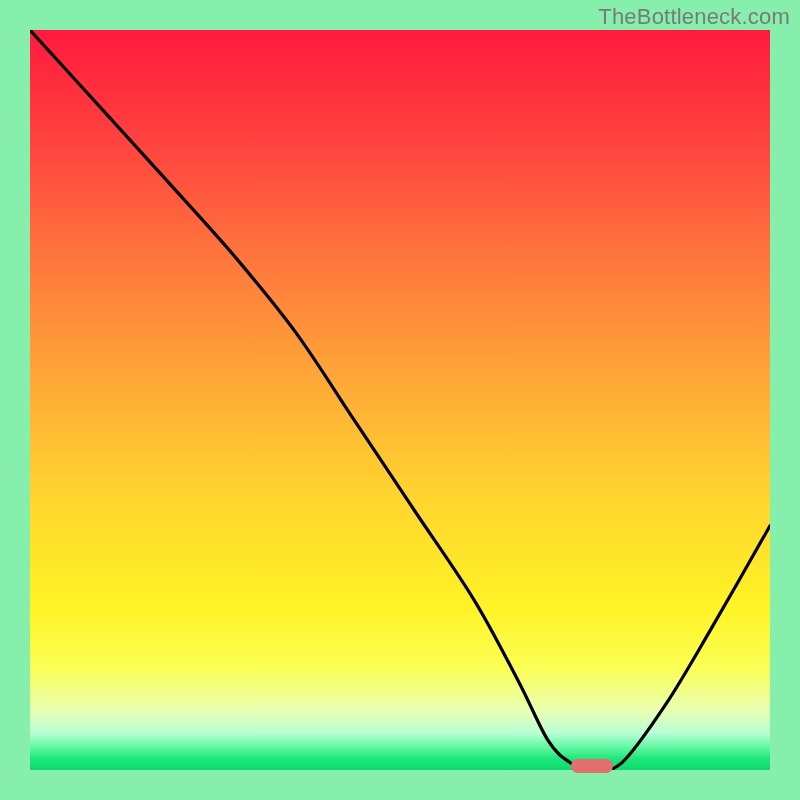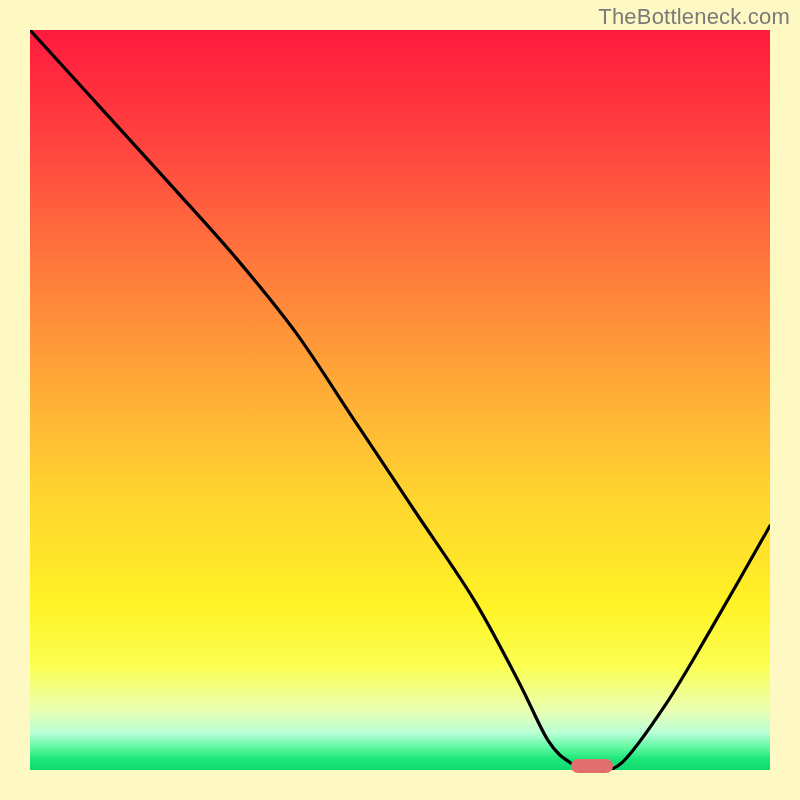--- a/index.html
+++ b/index.html
@@ -10,21 +10,21 @@
     background: #000;
     overflow: hidden;
     font-family: Arial, Helvetica, sans-serif;
   }
   .frame {
     position: absolute;
     left: 0;
     top: 0;
     width: 800px;
     height: 800px;
-    background: #fef9c3;
+    background: #86efac;
   }
   .plot {
     position: absolute;
     left: 30px;
     top: 30px;
     width: 740px;
     height: 740px;
     background: linear-gradient(to bottom,
       #ff1a3e 0%,
       #ff2a3e 6%,

